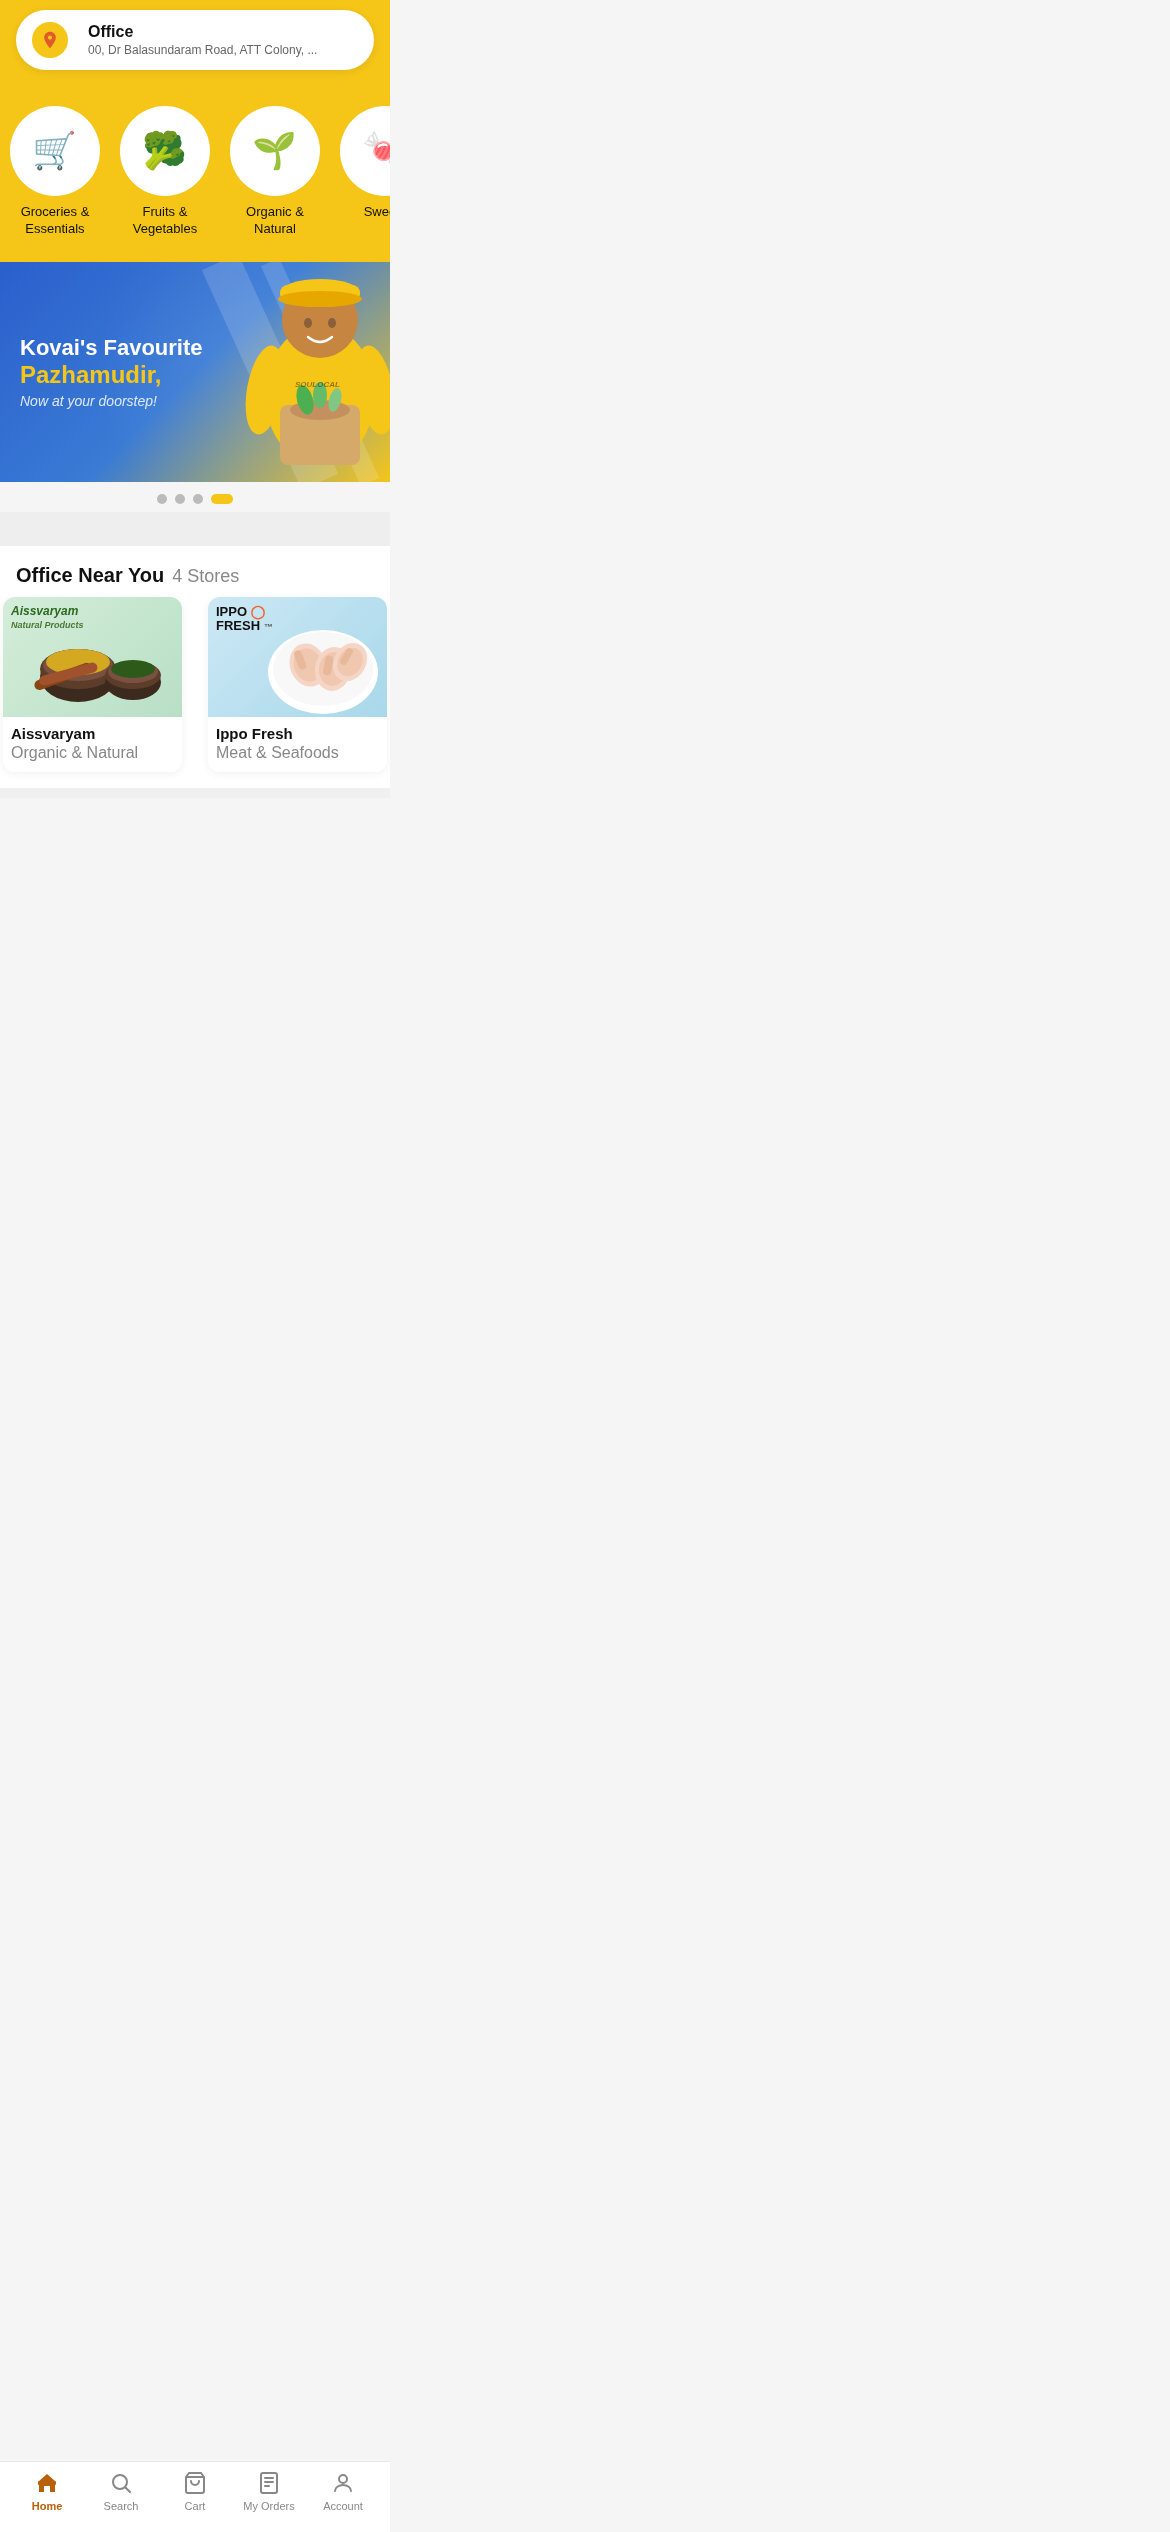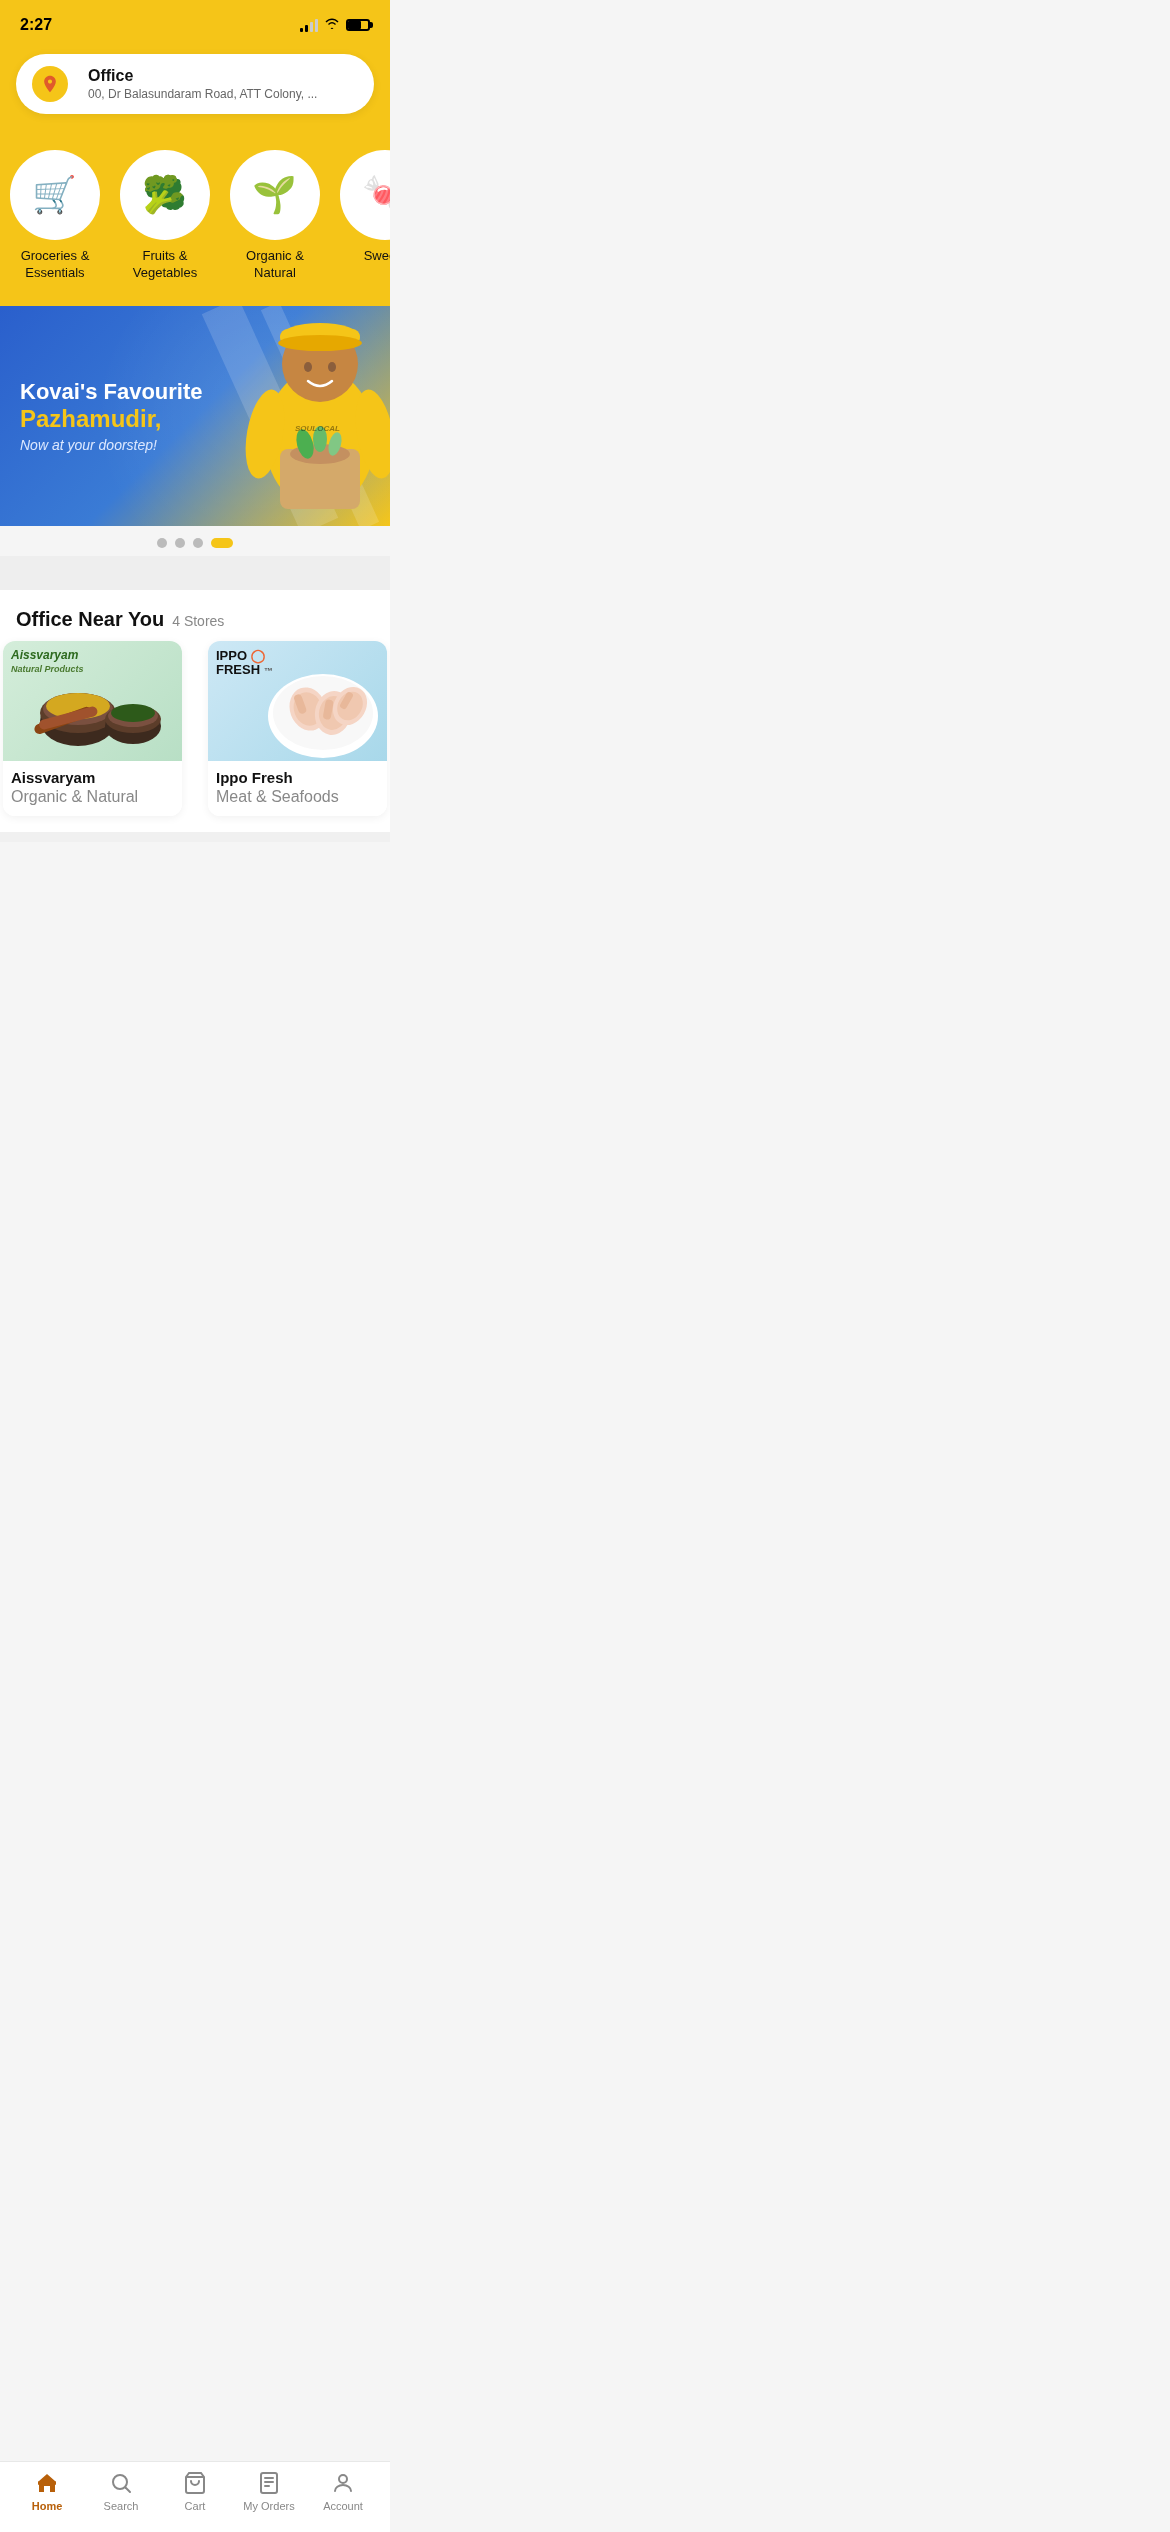--- a/index.html
+++ b/index.html
@@ -251,21 +251,21 @@
       gap: 8px;
       padding: 18px 16px 10px;
       background: #fff;
     }
     .section-title {
       font-size: 20px;
       font-weight: 800;
       color: #111;
     }
     .section-count {
-      font-size: 14px;
+      font-size: 18px;
       color: #888;
       font-weight: 400;
     }
 
     
     .stores-grid {
       display: grid;
       grid-template-columns: 1fr 1fr;
       gap: 26px;
       padding: 0 3px 16px;
@@ -387,43 +387,20 @@
     .nav-icon svg {
       width: 24px;
       height: 24px;
     }
   </style>
 </head>
 <body>
 
 <div class="scroll-content">
 
-  <div class="status-bar">
-    <span class="status-time">2:27</span>
-    <div class="status-icons">
-      <div class="signal-bars">
-        <span></span>
-          <span></span>
-          <span></span>
-          <span></span>
-      </div>
-      <span class="wifi-icon">
-        <svg width="16" height="12" viewBox="0 0 16 12" fill="none">
-          <path d="M8 9.5L9.5 11H6.5L8 9.5Z" fill="#000"></path>
-          <path d="M5 7C6.1 5.9 7 5.5 8 5.5C9 5.5 9.9 5.9 11 7L12 6C10.6 4.7 9.4 4 8 4C6.6 4 5.4 4.7 4 6L5 7Z" fill="#000"></path>
-          <path d="M2.5 4.5C4.2 2.8 5.9 2 8 2C10.1 2 11.8 2.8 13.5 4.5L14.5 3.5C12.5 1.5 10.5 0.5 8 0.5C5.5 0.5 3.5 1.5 1.5 3.5L2.5 4.5Z" fill="#000"></path>
-        </svg>
-      </span>
-      <div class="battery-icon">
-        <div class="battery-body">
-            <div class="battery-fill"></div>
-          </div>
-      </div>
-    </div>
-  </div>
 
   <div class="header-bg">
 
     <div class="location-bar">
       <div class="location-pin">
         <svg viewBox="0 0 24 24" fill="none">
           <path d="M12 2C8.13 2 5 5.13 5 9C5 14.25 12 22 12 22C12 22 19 14.25 19 9C19 5.13 15.87 2 12 2ZM12 11.5C10.62 11.5 9.5 10.38 9.5 9C9.5 7.62 10.62 6.5 12 6.5C13.38 6.5 14.5 7.62 14.5 9C14.5 10.38 13.38 11.5 12 11.5Z" fill="#e05a2b"></path>
         </svg>
       </div>
       <div class="location-text">

